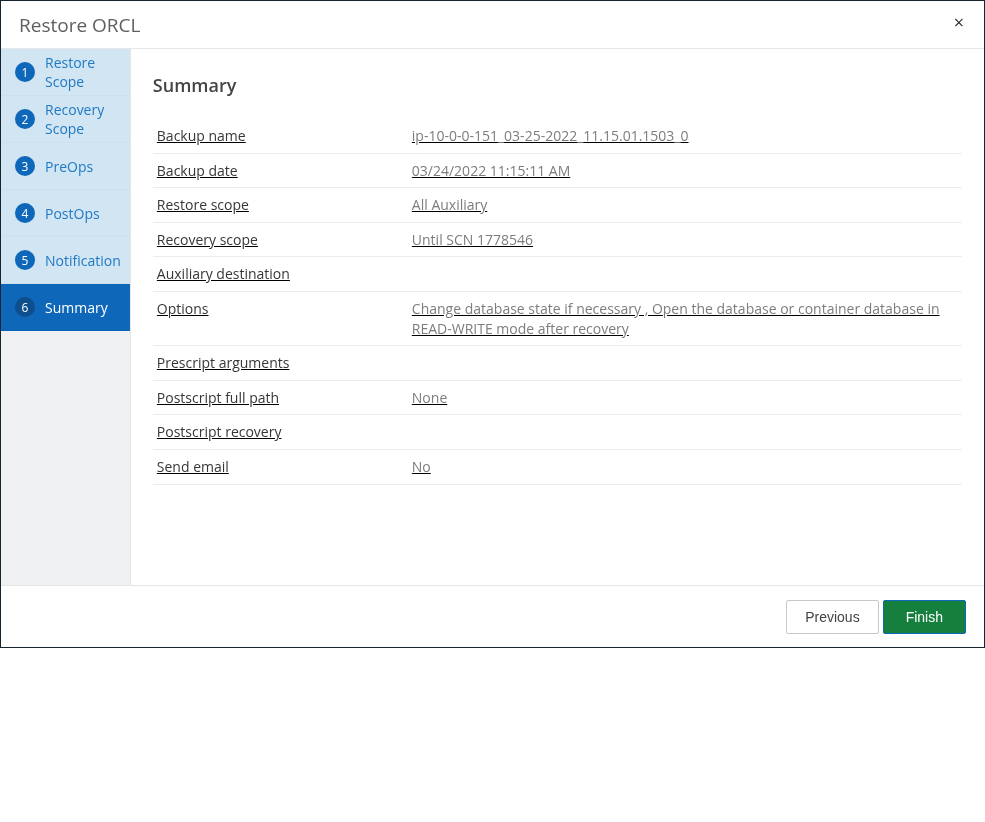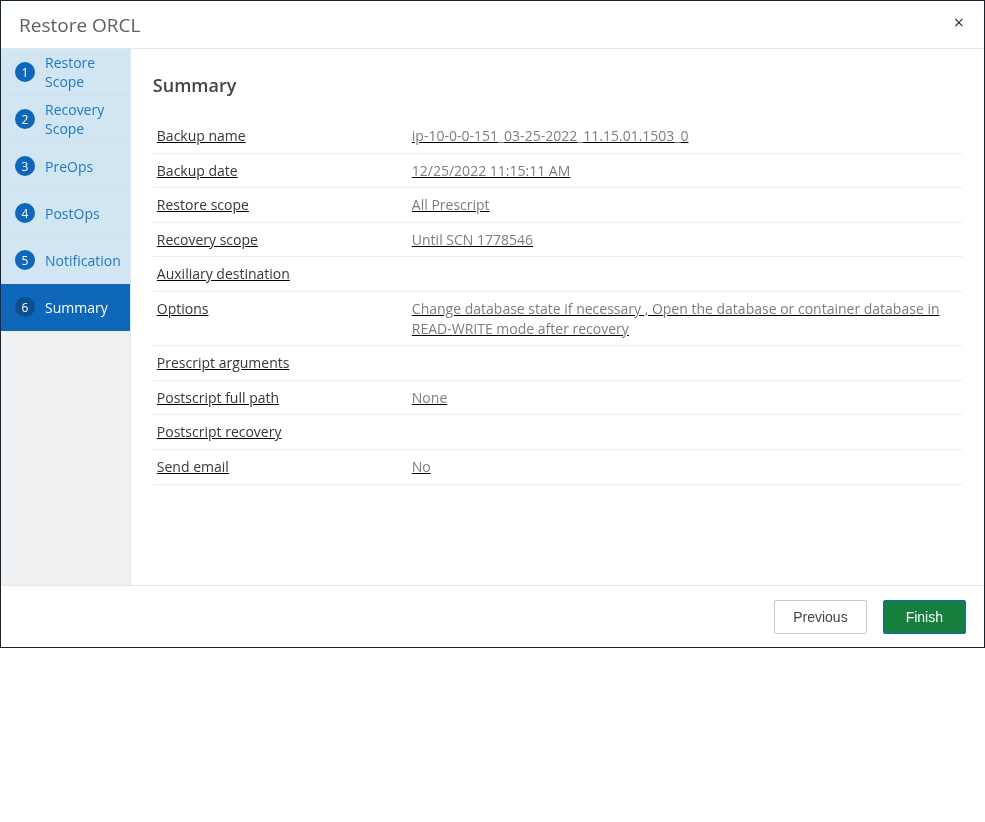--- a/index.html
+++ b/index.html
@@ -127,21 +127,21 @@
     .summary-val {
       color: #7d7d7d;
     }
     .modal-footer {
       height: 62px;
       border-top: 1px solid #e6e6e6;
       display: flex;
       align-items: center;
       justify-content: flex-end;
       padding: 0 18px;
-      gap: 16px;
+      gap: 4px;
       background: #fff;
     }
     .btn {
       height: 34px;
       padding: 0 18px;
       font-size: 14px;
       border-radius: 2px;
       cursor: pointer;
       display: inline-flex;
       align-items: center;
@@ -199,25 +199,25 @@
     <div class="content">
       <div class="content-title">Summary</div>
       <table class="summary-table">
         <tbody>
           <tr class="summary-row">
             <td class="summary-key">Backup name</td>
             <td class="summary-val">ip-10-0-0-151_03-25-2022_11.15.01.1503_0</td>
           </tr>
           <tr class="summary-row">
             <td class="summary-key">Backup date</td>
-            <td class="summary-val">12/25/2022 11:15:11 AM</td>
+            <td class="summary-val">03/24/2022 11:15:11 AM</td>
           </tr>
           <tr class="summary-row">
             <td class="summary-key">Restore scope</td>
-            <td class="summary-val">All Prescript</td>
+            <td class="summary-val">All Auxiliary</td>
           </tr>
           <tr class="summary-row">
             <td class="summary-key">Recovery scope</td>
             <td class="summary-val">Until SCN 1778546</td>
           </tr>
           <tr class="summary-row">
             <td class="summary-key">Auxiliary destination</td>
             <td class="summary-val"></td>
           </tr>
           <tr class="summary-row">

